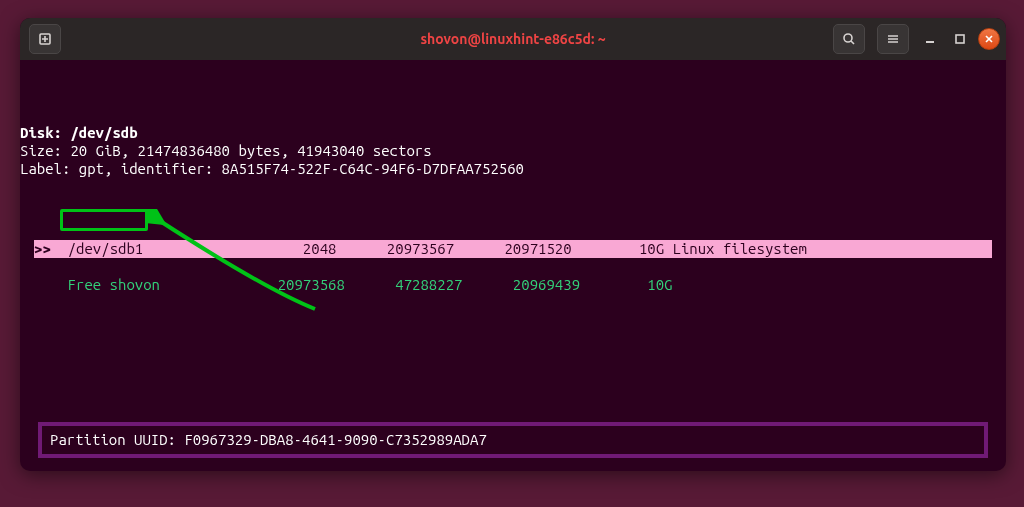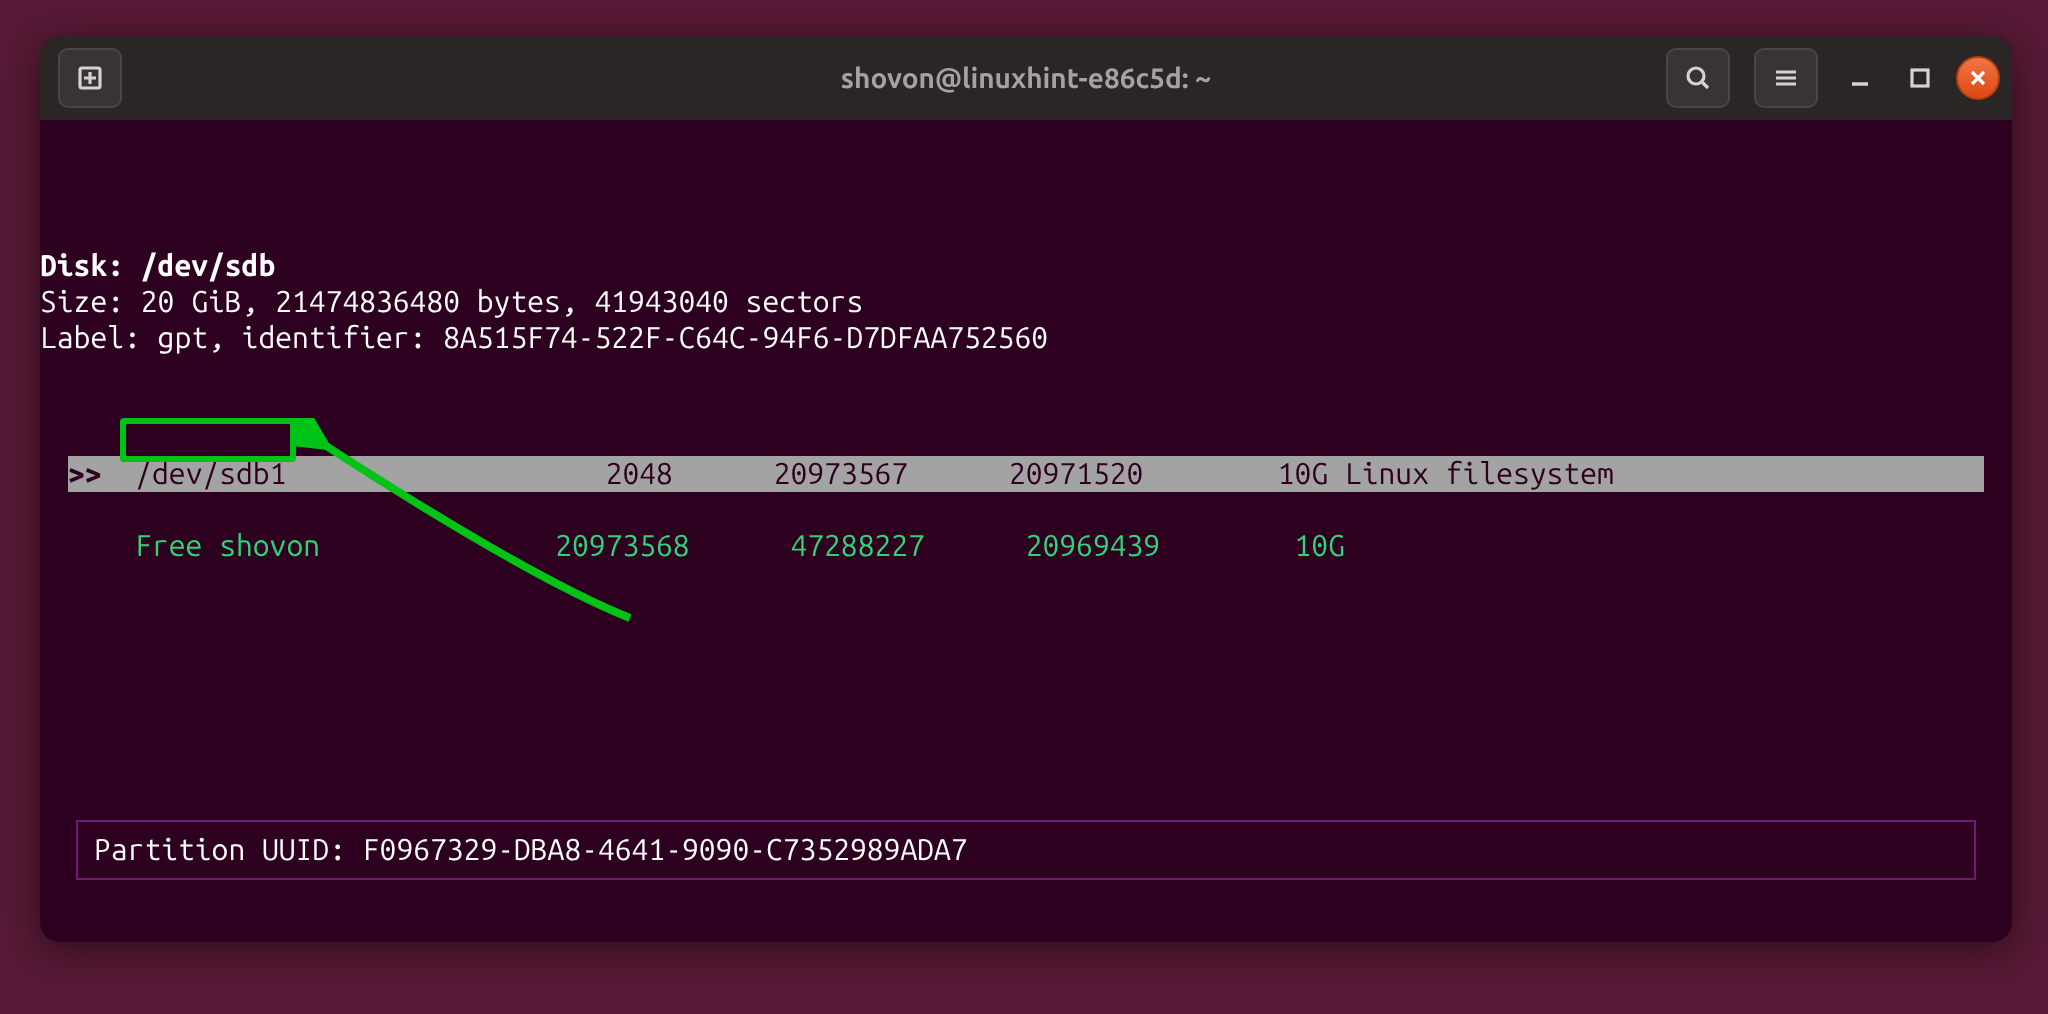--- a/index.html
+++ b/index.html
@@ -45,21 +45,21 @@
     color: #d6d2d0;
     margin: 0 3px;
     font-size: 14px;
   }
   .tb-btn svg { fill: none; stroke: #d6d2d0; stroke-width: 1.6; }
   .title-text {
     position: absolute;
     left: 50%;
     transform: translateX(-50%);
     font-weight: 600;
-    color: #a3a3a3;
+    color: #ef4444;
   }
   .tb-right { margin-left: auto; display: flex; align-items: center; gap: 6px; }
   .win-ctl {
     width: 24px; height: 24px; display:flex; align-items:center; justify-content:center;
     color:#d6d2d0; font-size:12px;
   }
   .close-btn {
     width: 22px; height: 22px;
     background: linear-gradient(#f07644,#dd4814);
     border-radius: 50%;
@@ -71,31 +71,31 @@
     color: #ffffff;
     white-space: pre;
     font-size: 15px;
     line-height: 18px;
     padding: 10px 0 0 0;
     position: relative;
   }
   .ctr { }
   .cols-head { font-weight: bold; padding-left: 14px;}
   .selrow {
-    background: #a3a3a3;
+    background: #f9a8d4;
     color: #2c001e;
-    margin: 0 14px 0 14px;
+    margin: 12px 14px 0 14px;
     position: relative;
   }
   .selrow .marker { color: #2c001e; font-weight:bold; }
   .green { color: #33d17a; padding-left: 14px;}
   .gap { height: 92px; }
   .detailbox {
     margin: 0 18px;
-    border: 1px solid #701a75;
+    border: 4px solid #701a75;
     padding: 5px 8px;
   }
   
   .annot-box {
     position: absolute;
     border: 3px solid #00c217;
     top: 209px; left: 60px; width: 88px; height: 22px;
     border-radius: 2px;
   }
   

